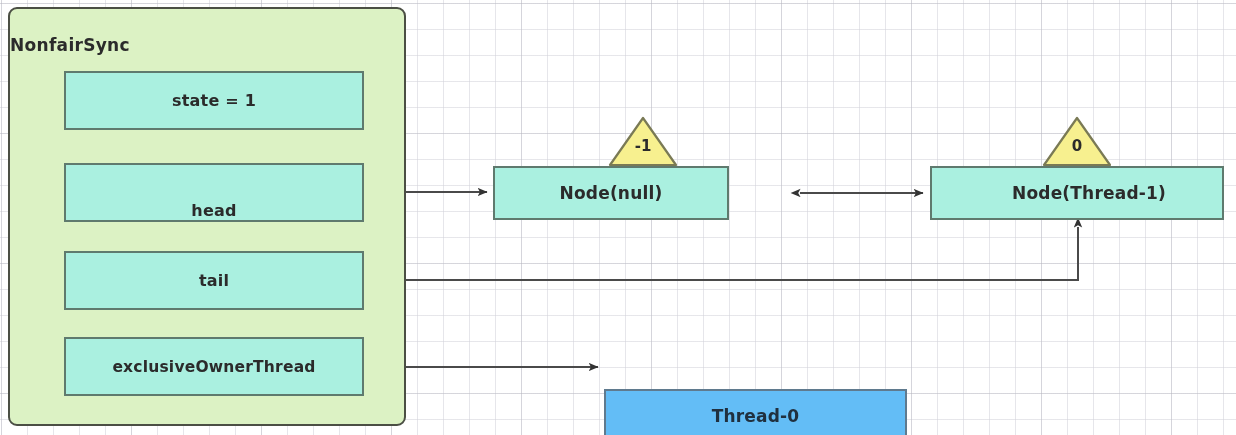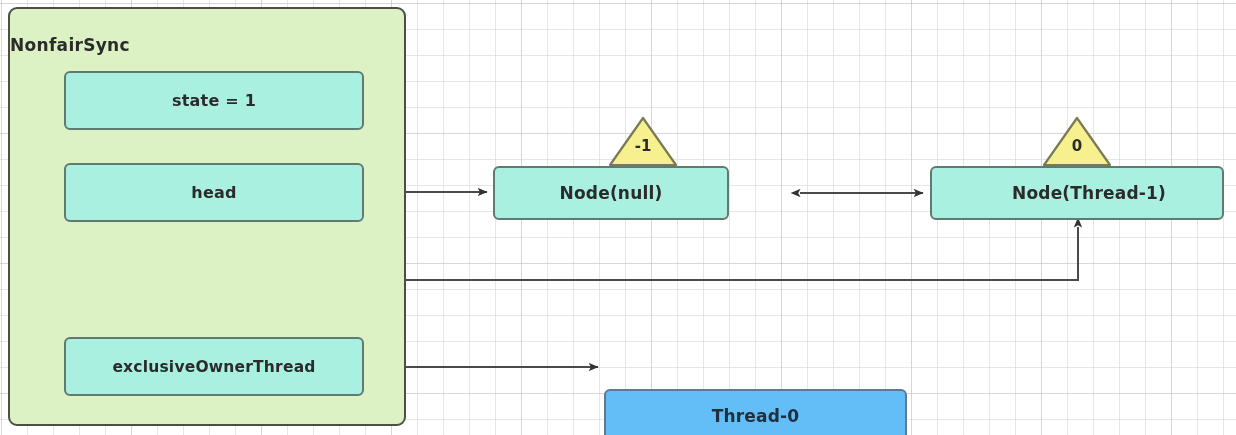--- a/index.html
+++ b/index.html
@@ -33,21 +33,20 @@
   .box {
     position: absolute;
     box-sizing: border-box;
     display: flex;
     align-items: center;
     justify-content: center;
     text-align: center;
     font-weight: bold;
     color: #2b2b2b;
     letter-spacing: 0.2px;
-    border-radius: 6px;
   }
 
   
   .container-box {
     left: 8px;
     top: 7px;
     width: 398px;
     height: 419px;
     background: #dcf2c4;
     border: 2.5px solid #4b4f44;
@@ -69,21 +68,21 @@
   
   .field-box {
     background: #aaf0e0;
     border: 2px solid #5f7a6e;
     font-size: 16px;
     left: 64px;
     width: 300px;
     height: 59px;
   }
   .field-state { top: 71px; }
-  .field-head  { top: 163px; }
+  .field-head  { top: 163px; align-items: flex-end; }
   .field-tail  { top: 251px; }
   .field-owner { top: 337px; font-size: 15.5px; align-items: center; }
 
   
   .node-box {
     background: #aaf0e0;
     border: 2px solid #5f7a6e;
     font-size: 17px;
     height: 54px;
     top: 166px;
@@ -159,20 +158,23 @@
   </div>
 
   <div class="box field-box field-state">
     <span>state = 1</span>
   </div>
 
   <div class="box field-box field-head">
     <span>head</span>
   </div>
 
+  <div class="box field-box field-tail">
+    <span>tail</span>
+  </div>
 
   <div class="box field-box field-owner">
     <span>exclusiveOwnerThread</span>
   </div>
 
   <div class="box node-box node-null">
     <span>Node(null)</span>
   </div>
   <div class="tri-wrap tri-null">
     <svg width="72" height="52" viewBox="0 0 72 52" xmlns="http://www.w3.org/2000/svg">

